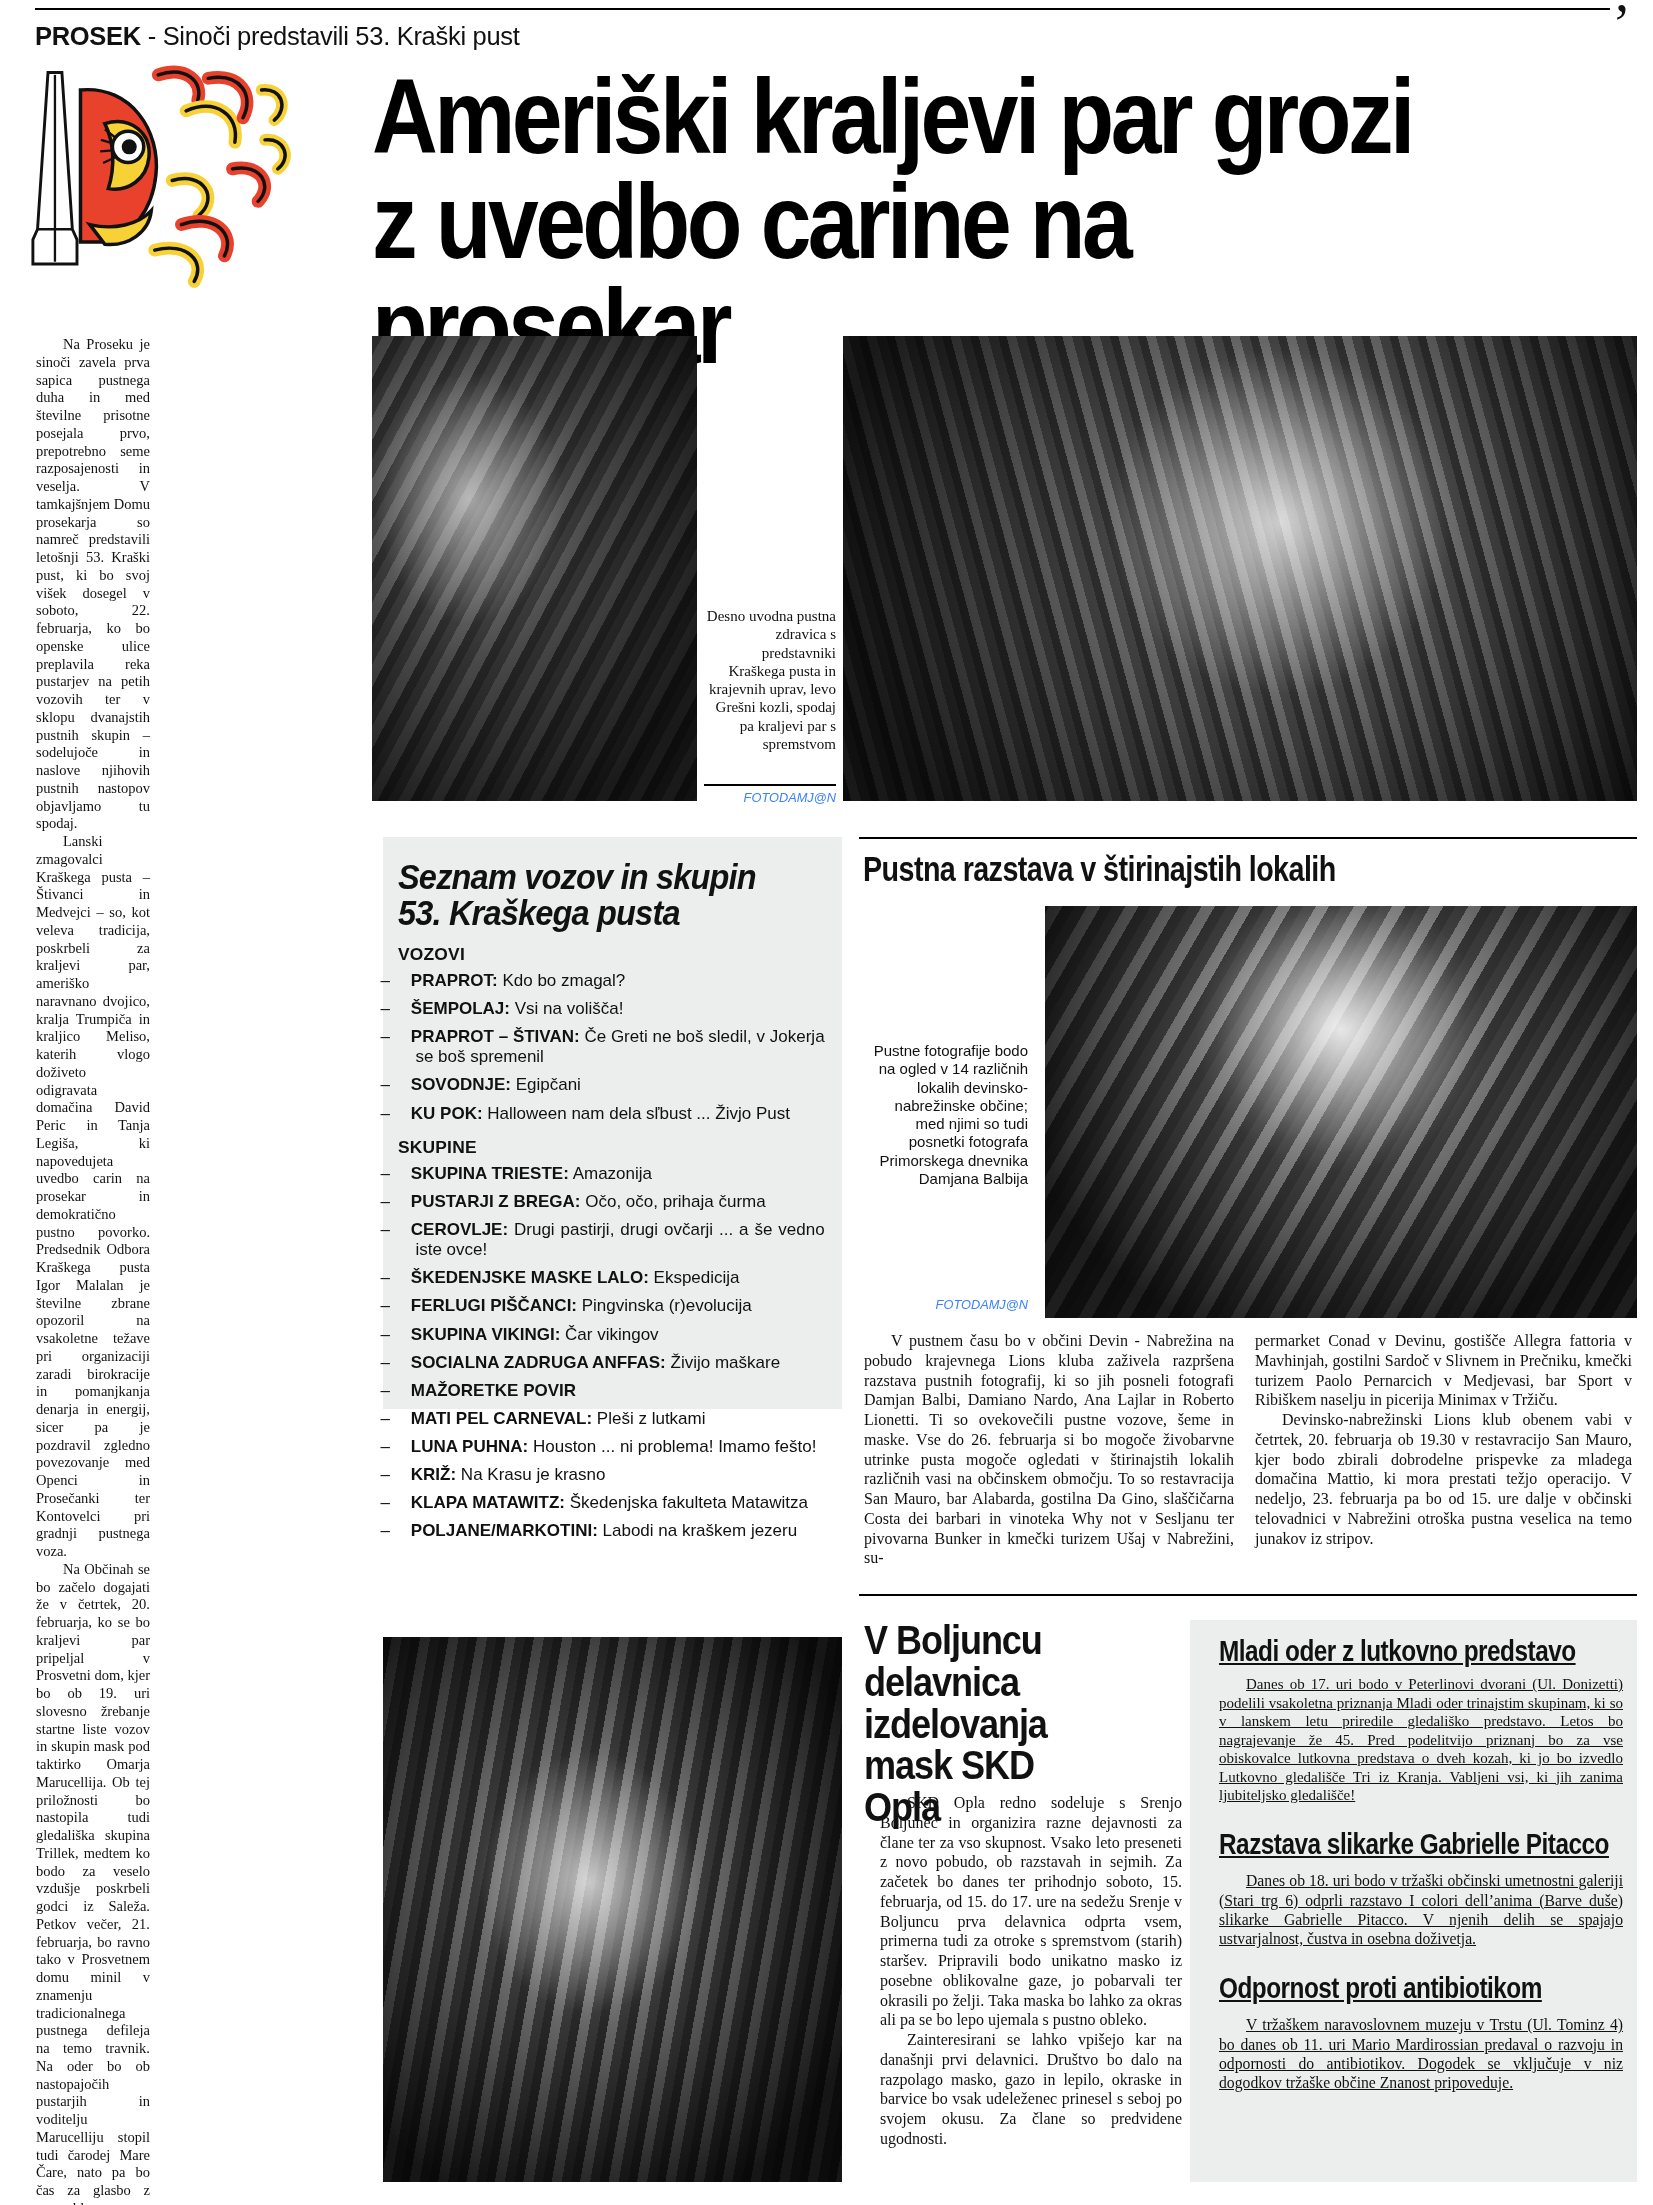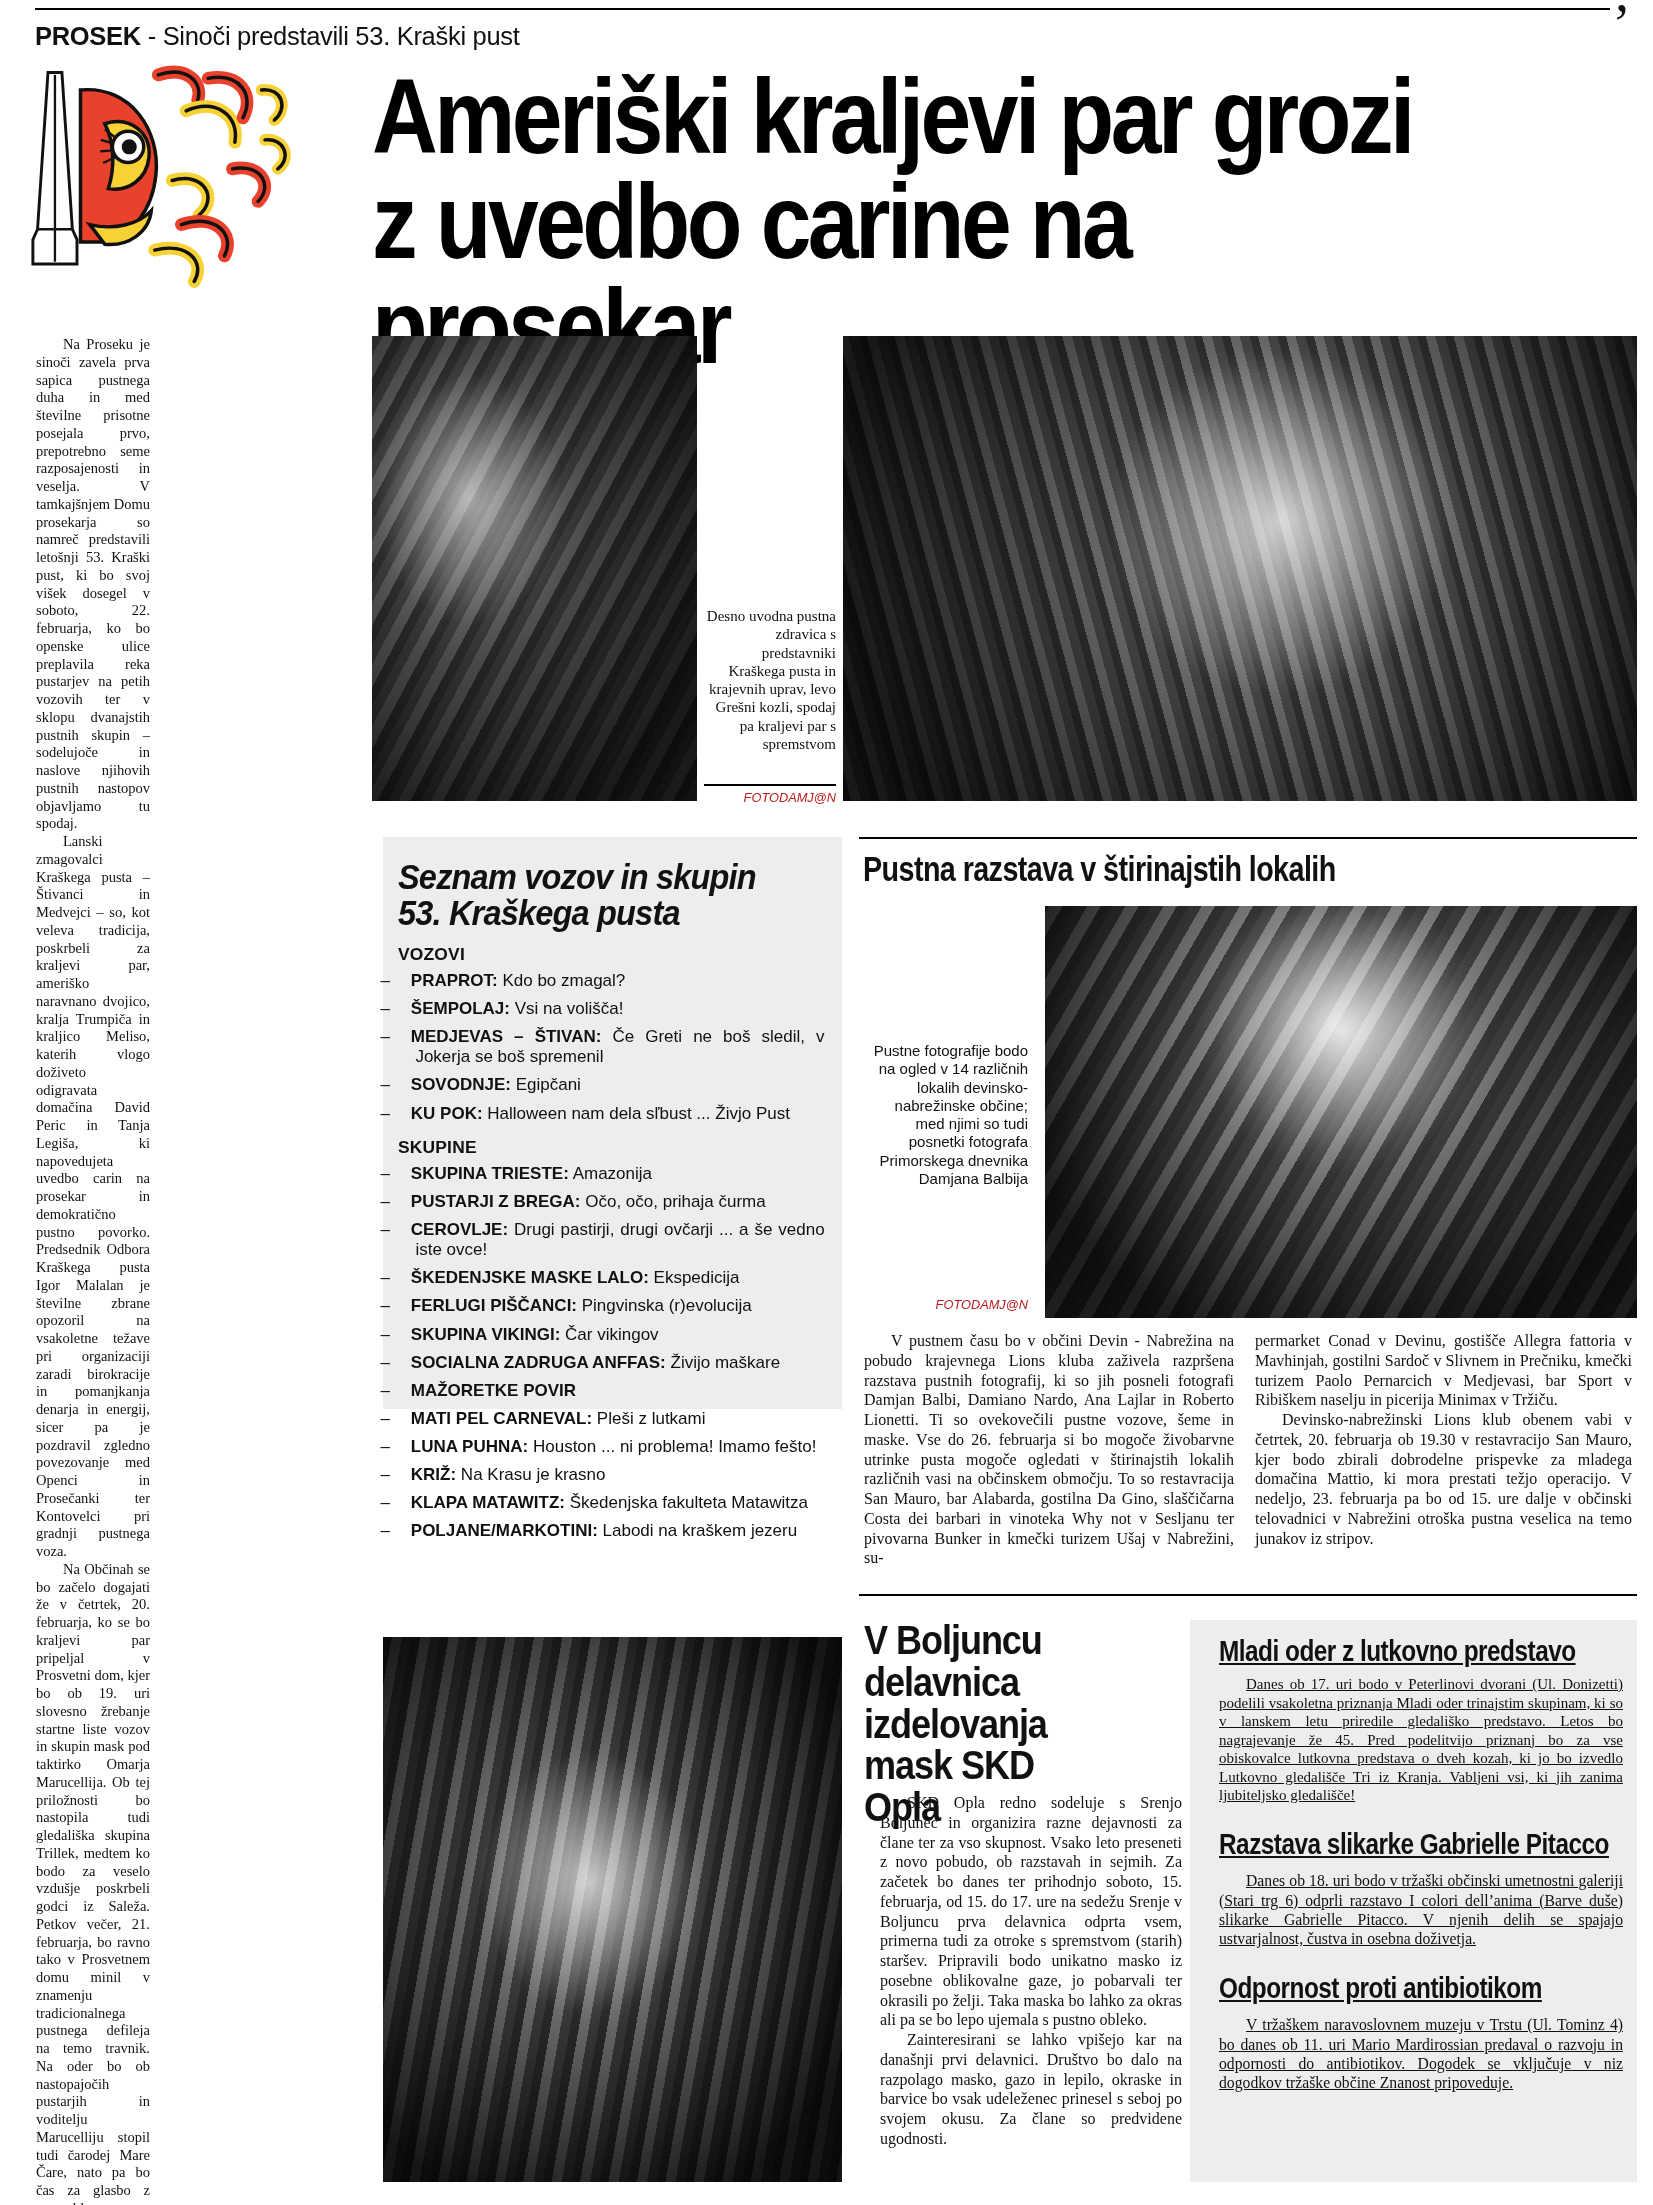--- a/index.html
+++ b/index.html
@@ -56,21 +56,21 @@
      background-blend-mode:overlay;}
   .ph-d{background:
      repeating-linear-gradient(100deg,#2a2a2a 0 8.7px,#6e6e6e 8.7px 18.6px,#3a3a3a 18.6px 28px),
      radial-gradient(ellipse at 45% 45%,#dcdcdc 0%,#767676 34%,#1a1a1a 82%);
      background-blend-mode:overlay;}
 
   .cap{position:absolute;font-family:"Liberation Sans",sans-serif;
        font-size:15px;line-height:1.22;text-align:right;color:#111;}
   .cap-rule{position:absolute;height:1.7px;background:#000;}
   .credit{position:absolute;font-family:"Liberation Sans",sans-serif;
-          font-style:italic;font-size:12.8px;color:#b91c1c;text-align:right;}
+          font-style:italic;font-size:12.8px;color:#3b82f6;text-align:right;}
 
   
   .greybox{position:absolute;background:#eceded;}
   .box-title{font-family:"Liberation Sans",sans-serif;font-weight:700;font-style:italic;
              font-size:35px;line-height:1.03;letter-spacing:-0.9px;transform:scaleX(.93);
              transform-origin:left top;}
   .sub-h{font-family:"Liberation Sans",sans-serif;font-weight:700;font-size:17.4px;
          letter-spacing:0.2px;margin-top:12.8px;margin-bottom:5.8px;}
   ul.dashlist{list-style:none;margin:0;padding:0;font-family:"Liberation Sans",sans-serif;
               font-size:17px;line-height:1.21;}
@@ -175,21 +175,21 @@
   <div class="greybox" style="left:383px;top:837px;width:459px;height:572px;">
     <div style="padding:22px 17.4px 0 15px;">
       <div class="box-title">
         <span>Seznam vozov in skupin</span><br>
         <span>53. Kraškega pusta</span>
       </div>
       <div class="sub-h">VOZOVI</div>
       <ul class="dashlist">
         <li><span class="dash">–</span><b>PRAPROT:</b><span> Kdo bo zmagal?</span></li>
         <li><span class="dash">–</span><b>ŠEMPOLAJ:</b><span> Vsi na volišča!</span></li>
-        <li><span class="dash">–</span><b>MEDJEVAS – ŠTIVAN:</b><span> Če Greti ne boš sledil, v Jokerja se boš spremenil</span></li>
+        <li><span class="dash">–</span><b>PRAPROT – ŠTIVAN:</b><span> Če Greti ne boš sledil, v Jokerja se boš spremenil</span></li>
         <li><span class="dash">–</span><b>SOVODNJE:</b><span> Egipčani</span></li>
         <li><span class="dash">–</span><b>KU POK:</b><span> Halloween nam dela sľbust ... Živjo Pust</span></li>
       </ul>
       <div class="sub-h">SKUPINE</div>
       <ul class="dashlist">
         <li><span class="dash">–</span><b>SKUPINA TRIESTE:</b><span> Amazonija</span></li>
         <li><span class="dash">–</span><b>PUSTARJI Z BREGA:</b><span> Očo, očo, prihaja čurma</span></li>
         <li><span class="dash">–</span><b>CEROVLJE:</b><span> Drugi pastirji, drugi ovčarji ... a še vedno iste ovce!</span></li>
         <li><span class="dash">–</span><b>ŠKEDENJSKE MASKE LALO:</b><span> Ekspedicija</span></li>
         <li><span class="dash">–</span><b>FERLUGI PIŠČANCI:</b><span> Pingvinska (r)evolucija</span></li>

